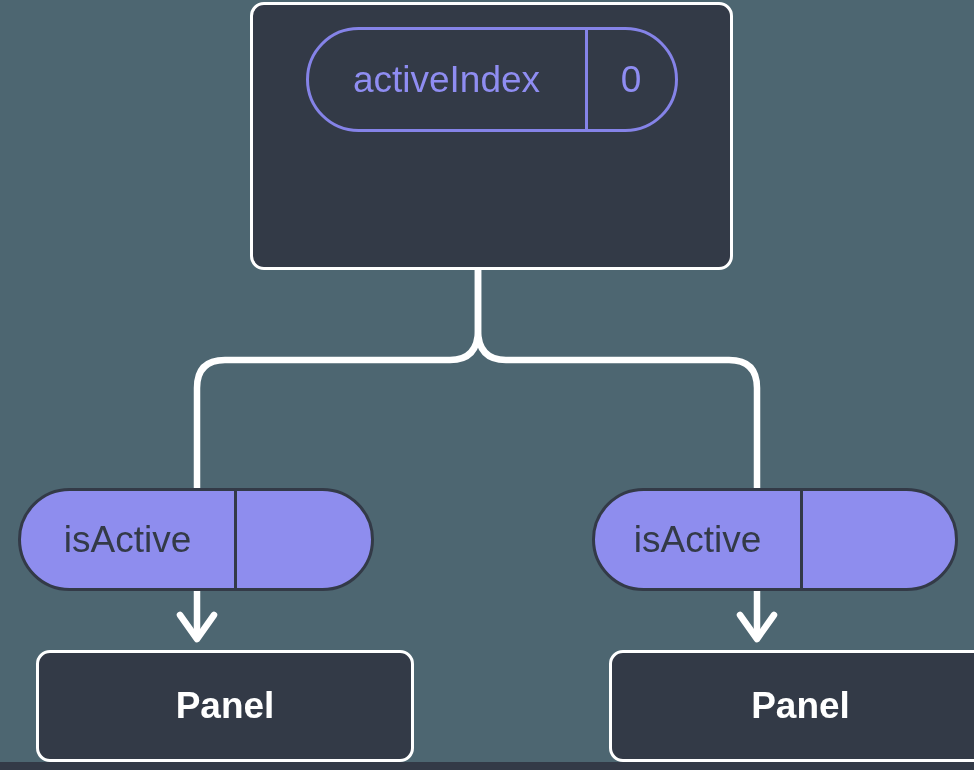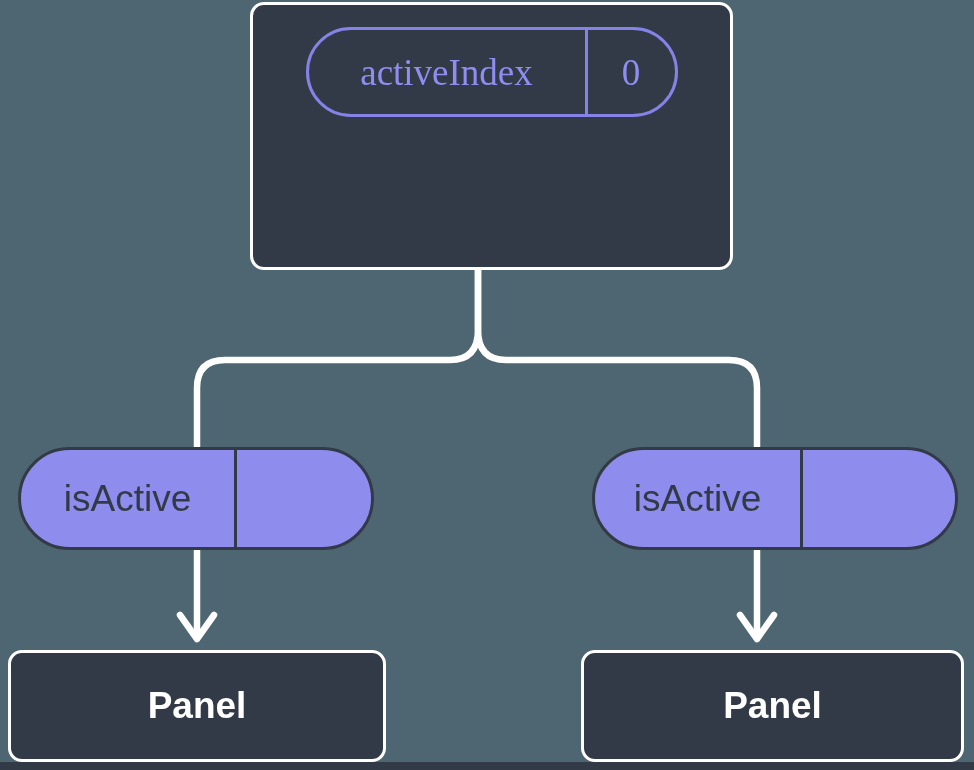--- a/index.html
+++ b/index.html
@@ -52,33 +52,32 @@
     font-size: 37px;
   }
   .pill .seg {
     display: flex;
     align-items: center;
     justify-content: center;
   }
   .state-pill {
     margin-top: 22px;
     width: 372px;
-    height: 90px;
+    height: 105px;
     border: 3px solid var(--color-pill_outline_accent, #8583e8);
     color: var(--color-pill_text_accent, #8f8df2);
-    font-family: Liberation Serif, serif;
   }
   .state-pill .seg-key {
     width: 276px;
     border-right: 3px solid var(--color-pill_outline_accent, #8583e8);
   }
   .state-pill .seg-val { flex: 1; }
   .prop-pill {
     position: absolute;
-    top: 447px;
+    top: 488px;
     height: 103px;
     background: var(--color-pill_fill, #8e8dee);
     border: 3px solid var(--color-pill_text_dark, #333a47);
     color: var(--color-pill_text_dark, #333a47);
     z-index: 2;
   }
   .prop-pill .seg-key {
     border-right: 3px solid var(--color-pill_text_dark, #333a47);
   }
   .prop-pill .seg-val { flex: 1; }
@@ -88,20 +87,21 @@
   .prop-pill-right .seg-key { width: 205px; }
   .panel-node {
     top: 650px;
     height: 112px;
     display: flex;
     align-items: center;
     justify-content: center;
     font-size: 37px;
     font-weight: 600;
     color: var(--color-text_light, #ffffff);
+    margin-left: 28px;
   }
   .panel-node-left { left: 8px; width: 378px; }
   .panel-node-right { left: 581px; width: 383px; }
   .bottom-strip {
     position: absolute;
     left: 0;
     top: 762px;
     width: 974px;
     height: 8px;
     background: var(--color-node_fill, #333a47);

